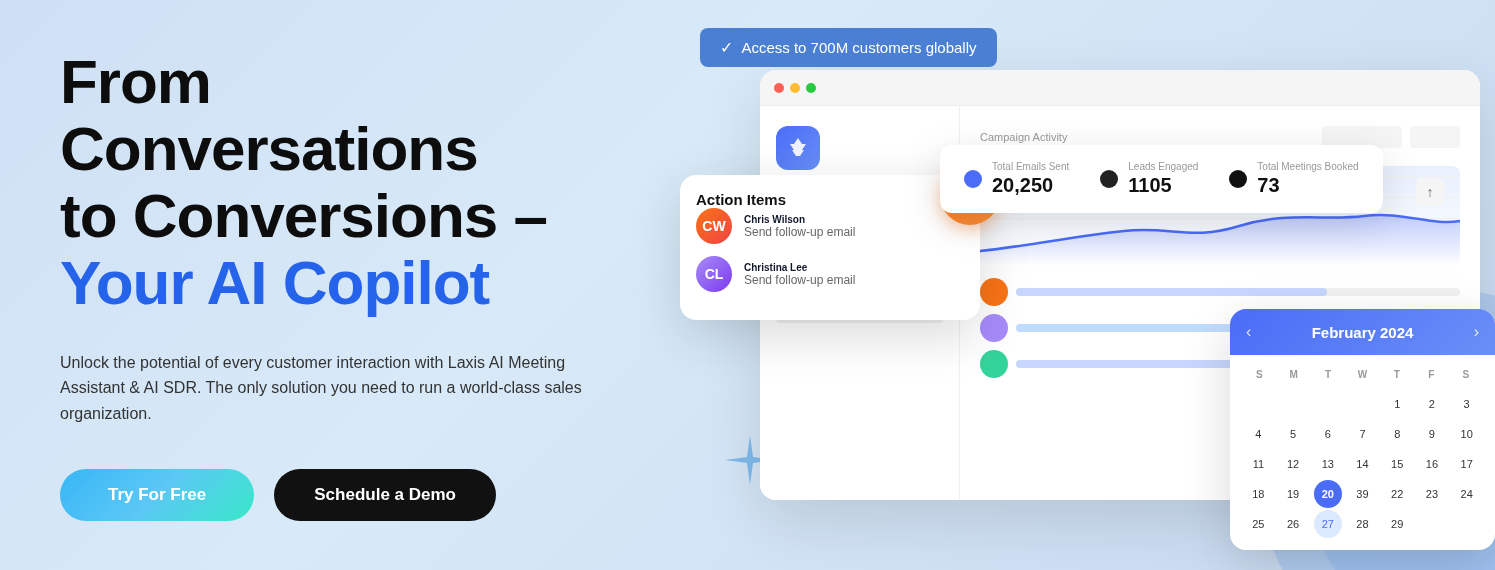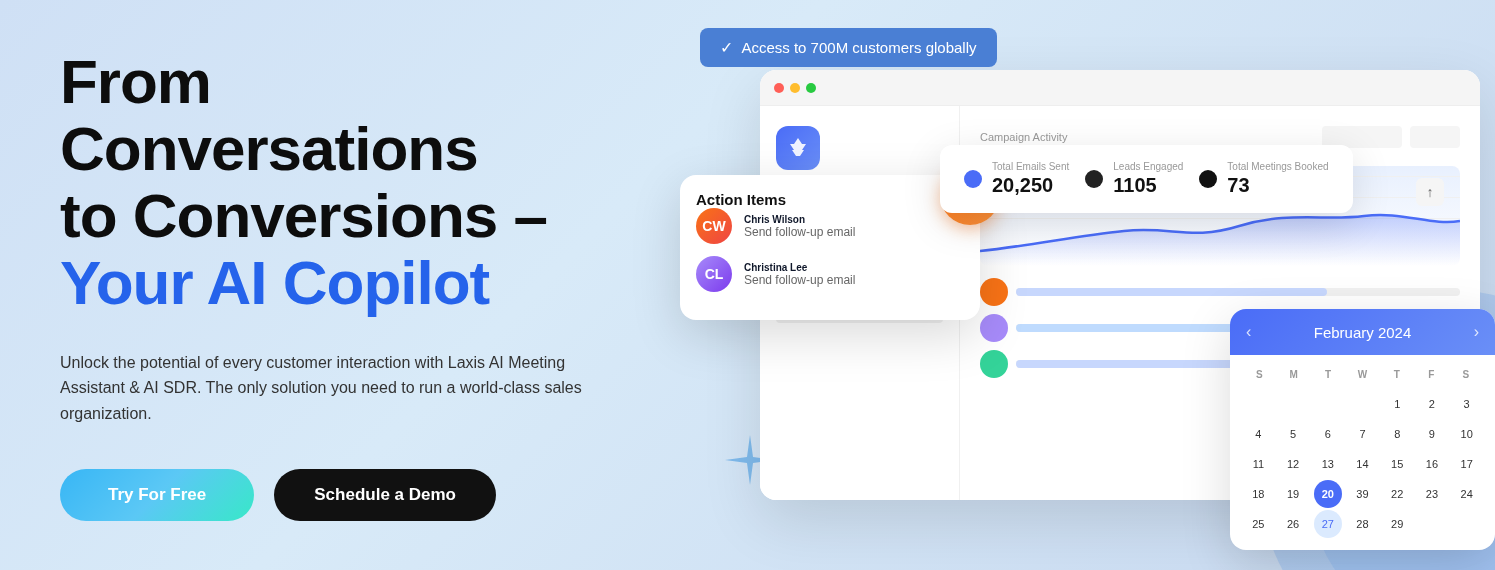--- a/index.html
+++ b/index.html
@@ -350,21 +350,21 @@
     .stats-overlay {
       position: absolute;
       top: 145px;
       left: 260px;
       background: #fff;
       border-radius: 12px;
       box-shadow: 0 10px 40px rgba(0,0,0,0.12);
       padding: 16px 24px;
       z-index: 6;
       display: flex;
-      gap: 16px;
+      gap: 31px;
     }
 
     .overlay-stat {
       display: flex;
       align-items: center;
       gap: 10px;
     }
 
     .overlay-dot {
       width: 18px;
@@ -415,21 +415,21 @@
     }
 
     .cal-nav {
       font-size: 16px;
       cursor: pointer;
       opacity: 0.8;
     }
 
     .cal-month {
       font-size: 15px;
-      font-weight: 400;
+      font-weight: 700;
     }
 
     .calendar-body {
       padding: 12px;
     }
 
     .cal-days-header {
       display: grid;
       grid-template-columns: repeat(7, 1fr);
       text-align: center;

